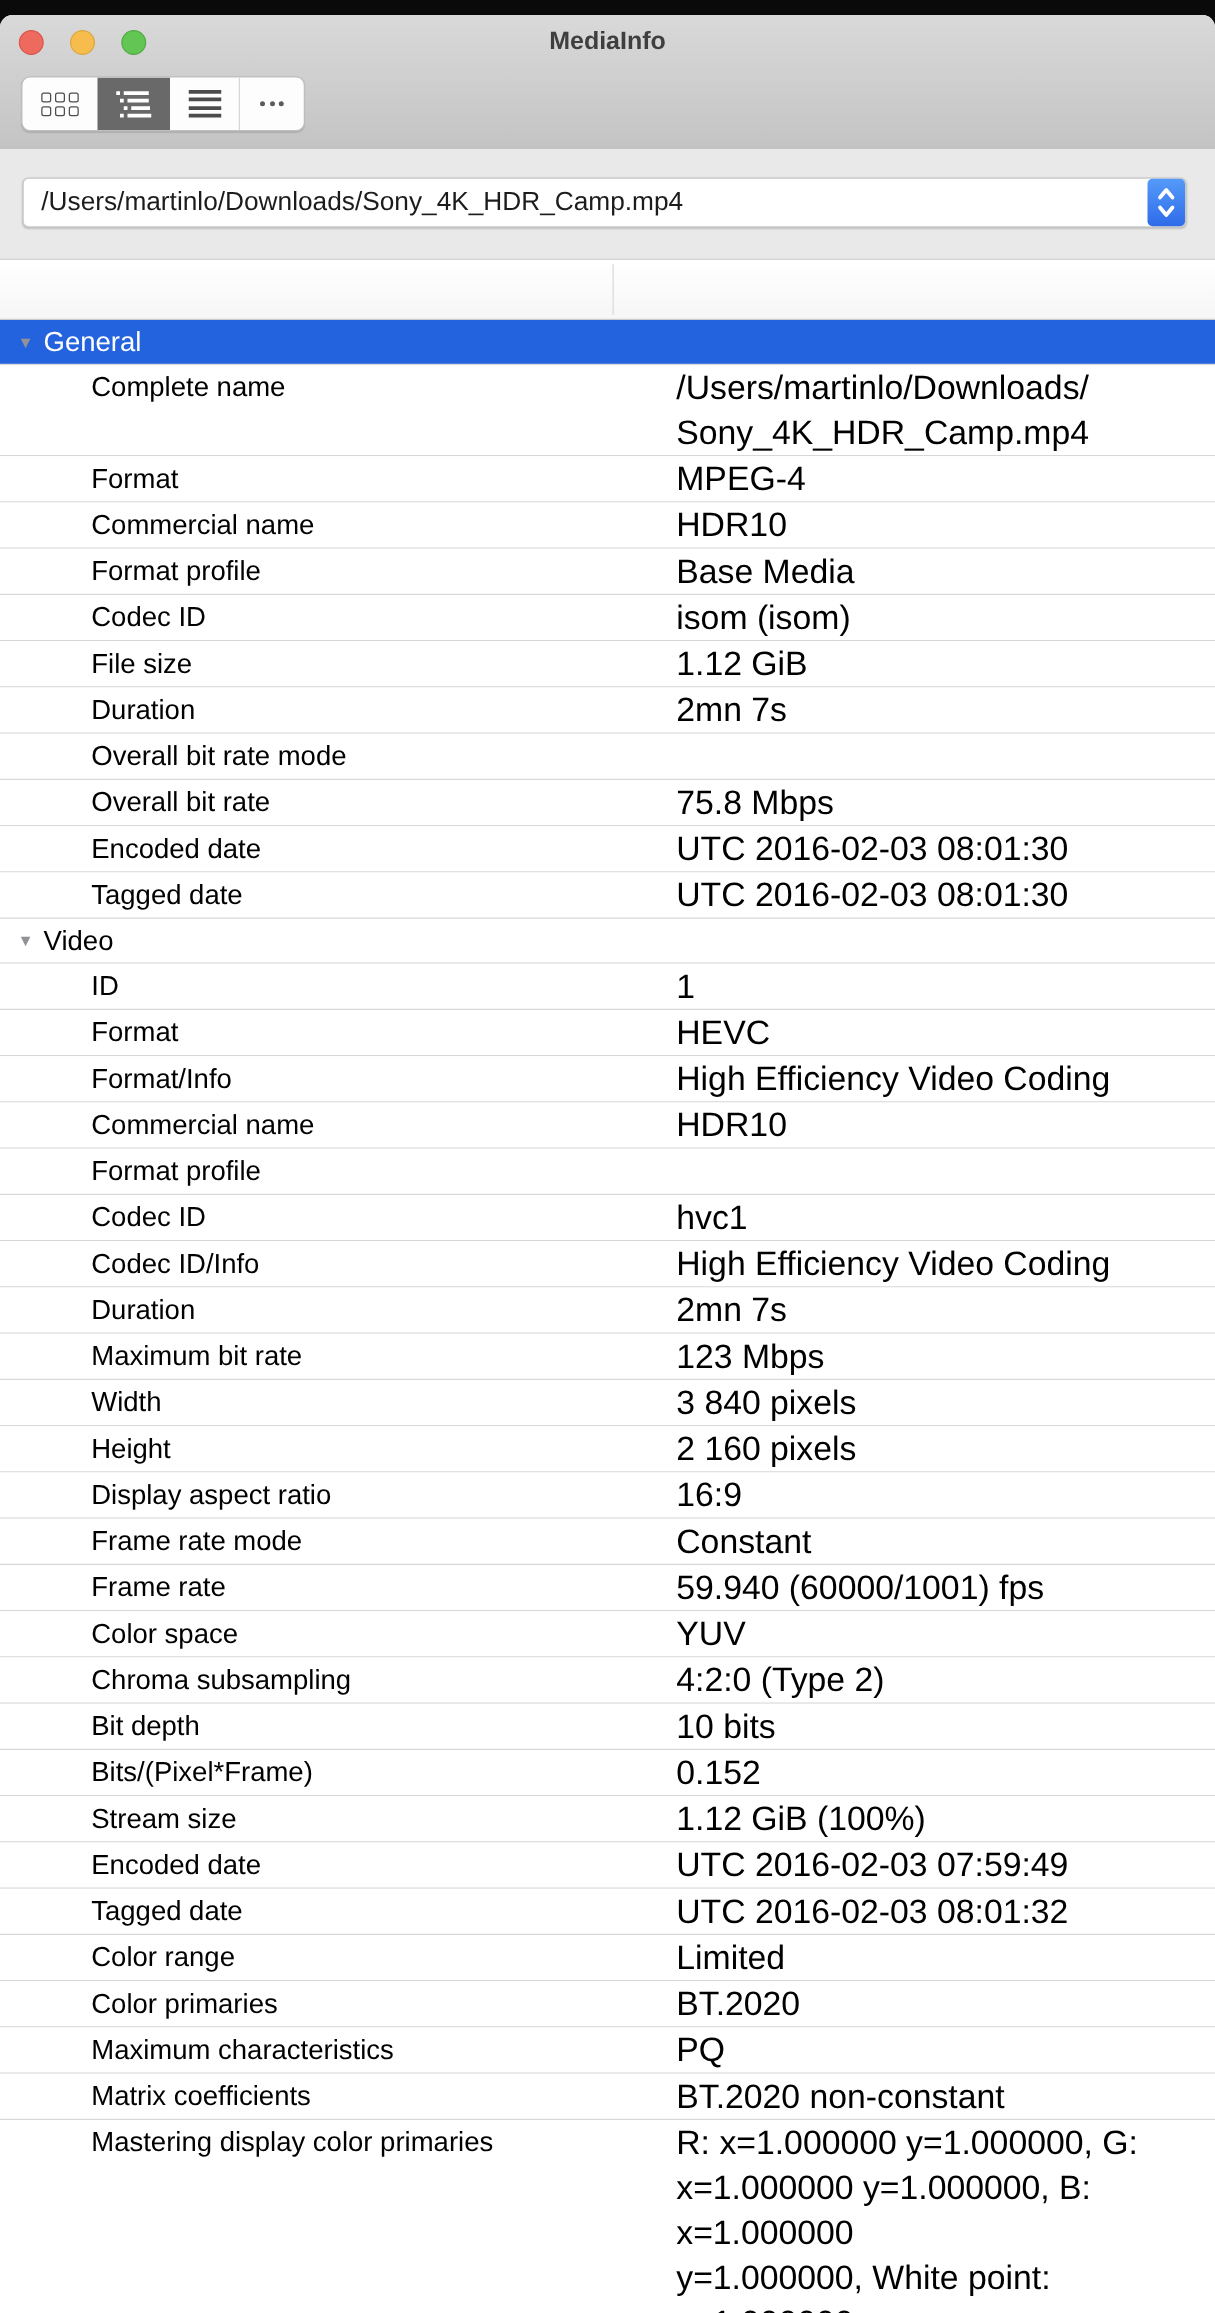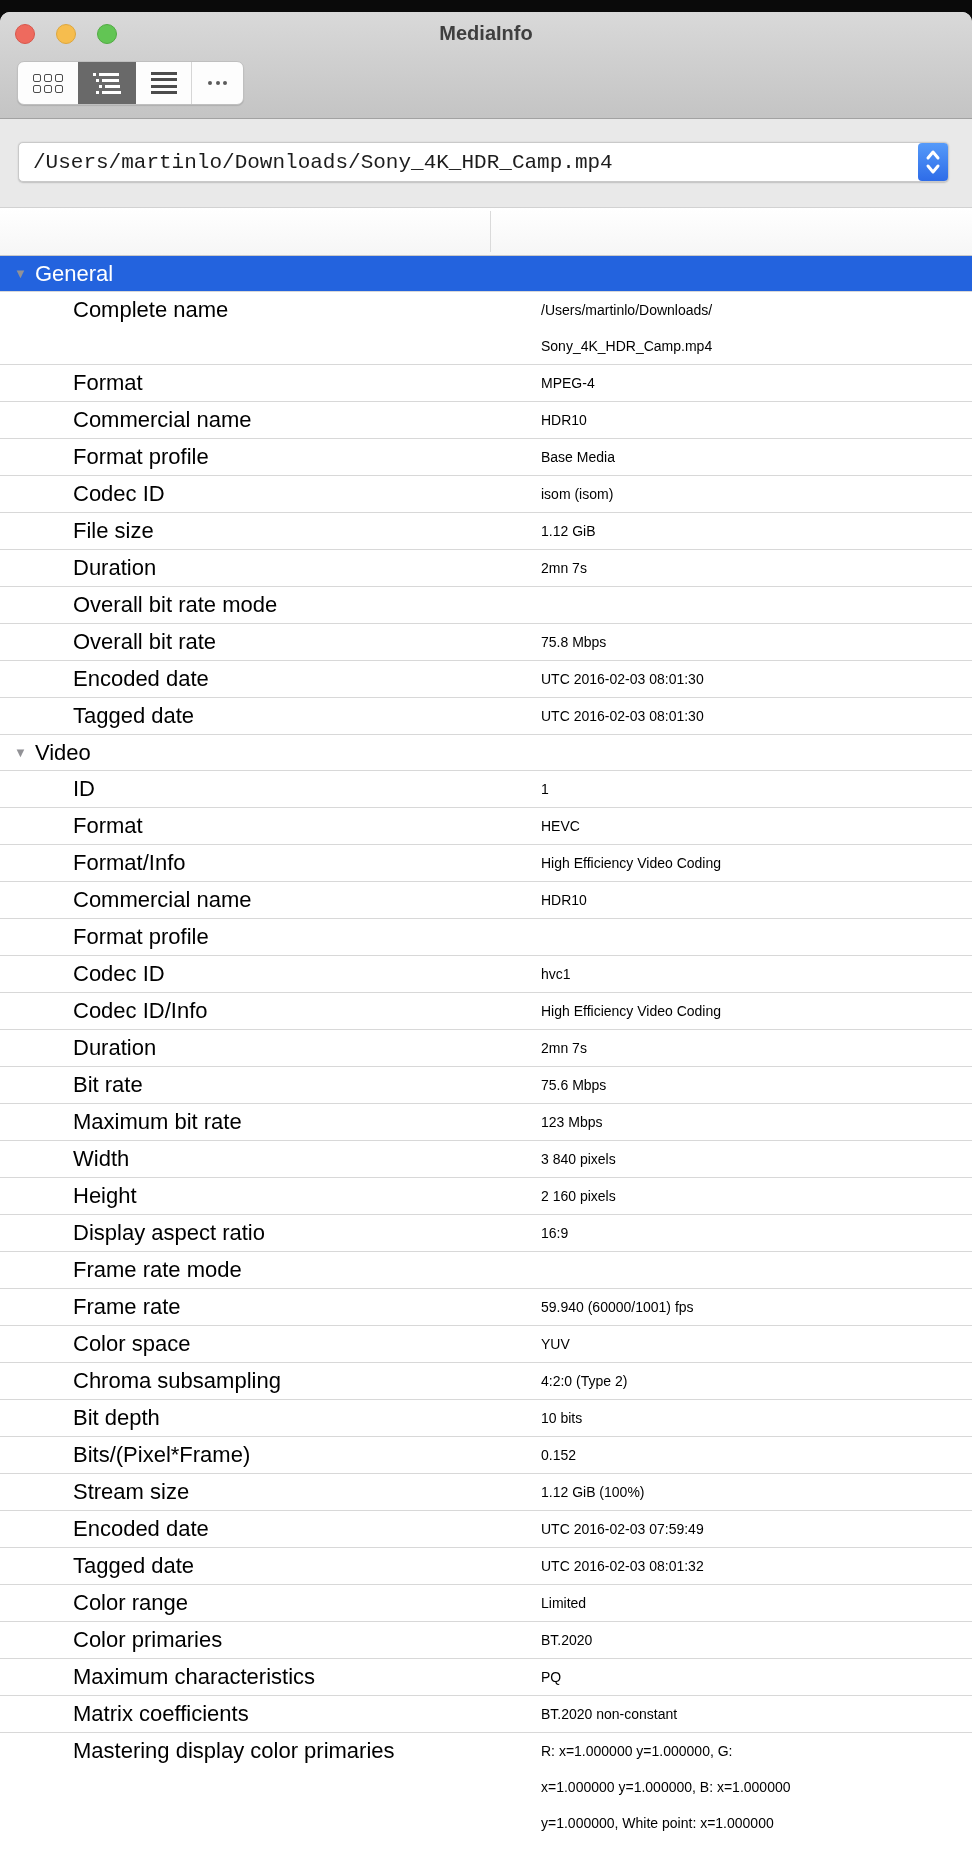--- a/index.html
+++ b/index.html
@@ -32,21 +32,21 @@
   .icon-tree .bar{height:3px;background:#fff;}
   .icon-lines{display:flex;flex-direction:column;gap:3.6px;}
   .icon-lines i{width:26px;height:3px;background:#4c4c4c;}
   .icon-dots{display:flex;gap:3.5px;}
   .icon-dots i{width:4px;height:4px;border-radius:50%;background:#5b5b5b;}
 
   
   .path-panel{position:relative;height:88px;background:#e9e9e9;border-bottom:1px solid #d2d2d2;}
   .combobox{position:absolute;top:23px;left:18px;width:931px;height:40px;background:#fff;
             border:1px solid #c9c9c9;border-radius:5px;box-sizing:border-box;
-            box-shadow:0 0.5px 1.5px rgba(0,0,0,.18);display:flex;align-items:center;font-family:Liberation Mono, monospace;}
+            box-shadow:0 0.5px 1.5px rgba(0,0,0,.18);display:flex;align-items:center;}
   .combobox .path-text{flex:1;padding-left:14px;font-size:21px;color:#1c1c1c;white-space:nowrap;overflow:hidden;}
   .stepper{width:30px;height:38px;margin-right:0;border-radius:4px 4px 4px 4px;flex:0 0 auto;
            background:linear-gradient(#559af9,#2e6ce8);display:flex;flex-direction:column;
            align-items:center;justify-content:center;}
 
   
   .col-headers{position:relative;height:47px;background:linear-gradient(#ffffff,#f6f6f6);
                border-bottom:1px solid #c9c9c9;display:flex;}
   .col{height:100%;}
   .col.key-col{width:490px;}
@@ -55,21 +55,21 @@
 
   
   .section-bar{display:flex;align-items:center;height:36px;padding-left:14px;
                border-bottom:1px solid #d8d8d8;box-sizing:border-box;}
   .section-bar.selected{background:#2363de;color:#fff;}
   .section-bar .disclosure{font-size:13px;color:#929296;margin-right:8px;line-height:1;}
   .section-bar .section-label{font-size:22px;}
   .row{display:flex;border-bottom:1px solid #d8d8d8;min-height:36px;background:#fff;gap:41px;}
   .row .key{flex:0 0 500px;box-sizing:border-box;padding-left:73px;font-size:22px;
             line-height:36px;color:#000;white-space:nowrap;overflow:hidden;}
-  .row .val{flex:1;font-size:14px;line-height:36px;color:#000;white-space:pre-line;
+  .row .val{flex:1;font-size:27px;line-height:36px;color:#000;white-space:pre-line;
             padding-right:8px;}
 </style>
 </head>
 <body>
 
 <div class="window">
 
   <div class="chrome">
     <div class="traffic">
       <div class="light red"></div>
@@ -223,41 +223,38 @@
       </div>
       <div class="row">
         <div class="key">Codec ID/Info</div>
         <div class="val">High Efficiency Video Coding</div>
       </div>
       <div class="row">
         <div class="key">Duration</div>
         <div class="val">2mn 7s</div>
       </div>
       <div class="row">
-        <div class="key">Bit rate</div>
-        <div class="val">75.6 Mbps</div>
-      </div>
-      <div class="row">
         <div class="key">Maximum bit rate</div>
         <div class="val">123 Mbps</div>
       </div>
       <div class="row">
         <div class="key">Width</div>
         <div class="val">3 840 pixels</div>
       </div>
       <div class="row">
         <div class="key">Height</div>
         <div class="val">2 160 pixels</div>
       </div>
       <div class="row">
         <div class="key">Display aspect ratio</div>
         <div class="val">16:9</div>
       </div>
       <div class="row">
         <div class="key">Frame rate mode</div>
+        <div class="val">Constant</div>
       </div>
       <div class="row">
         <div class="key">Frame rate</div>
         <div class="val">59.940 (60000/1001) fps</div>
       </div>
       <div class="row">
         <div class="key">Color space</div>
         <div class="val">YUV</div>
       </div>
       <div class="row">

